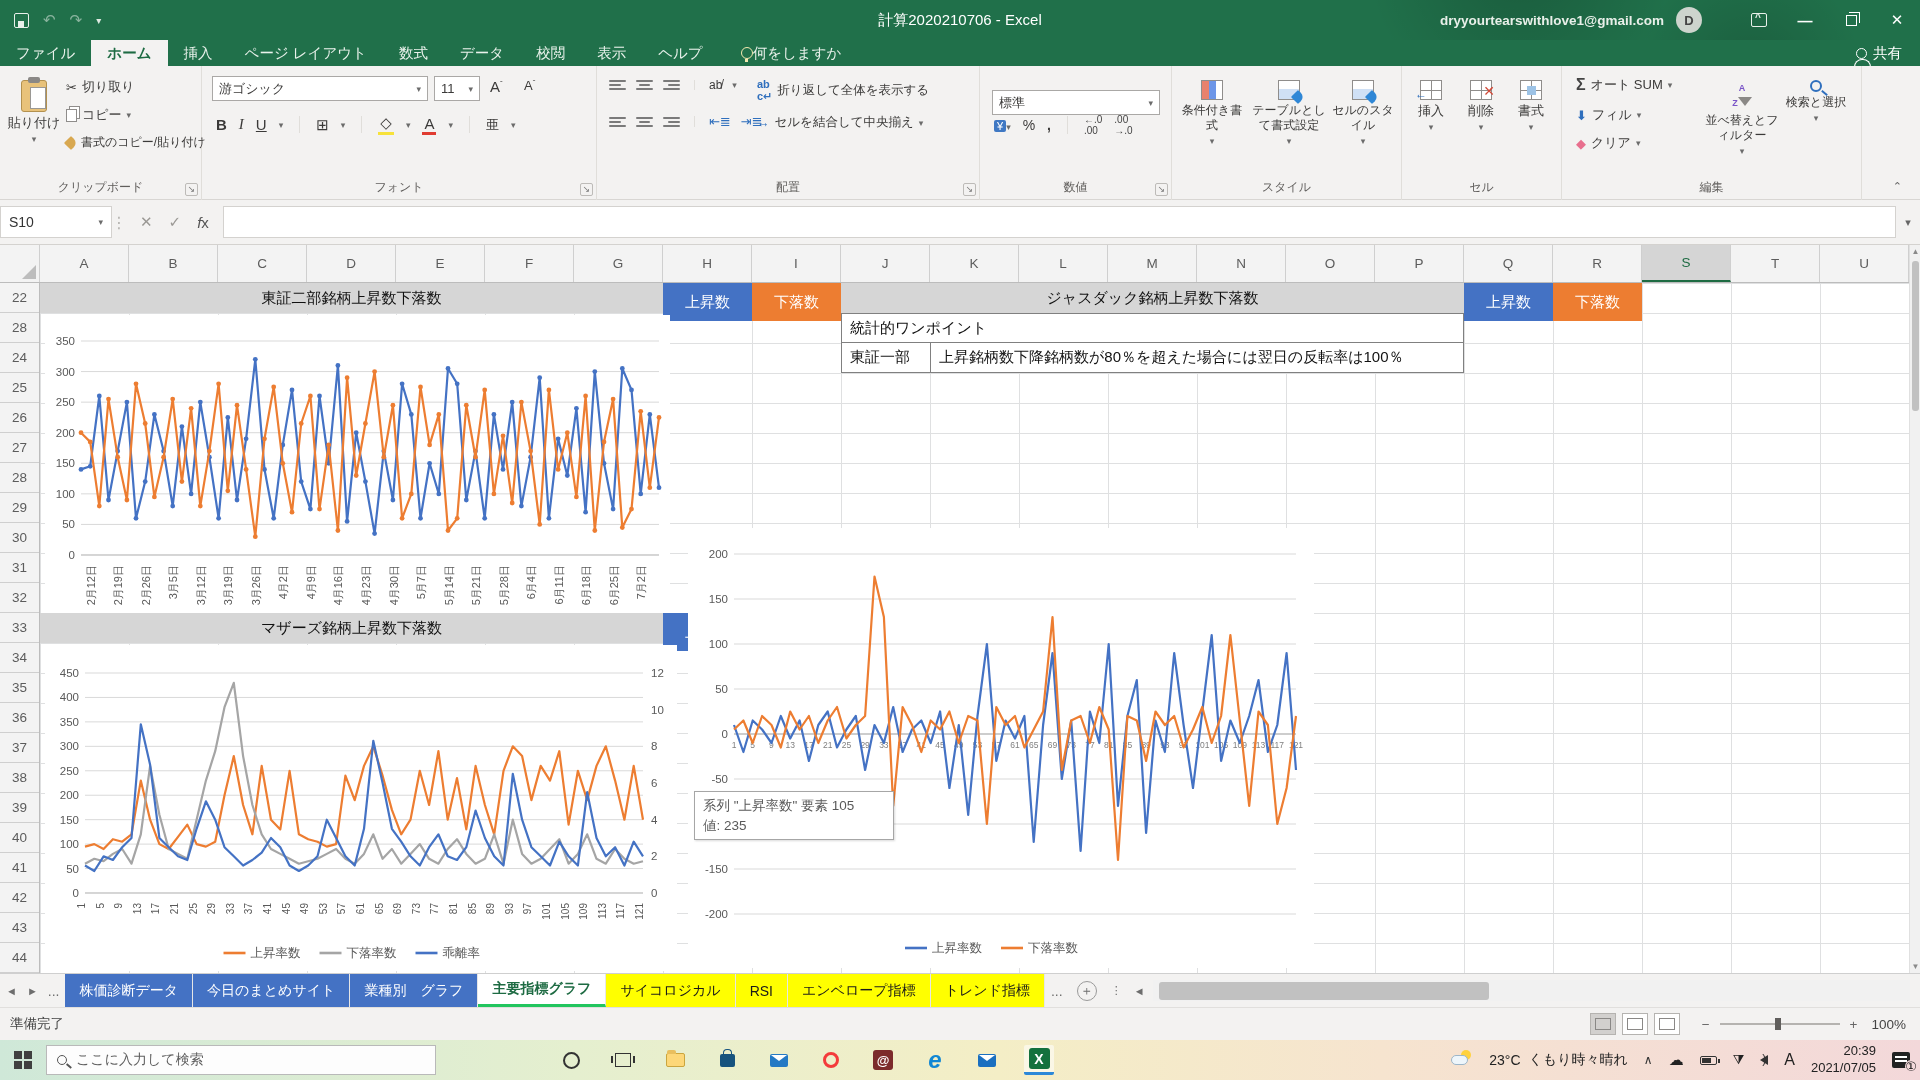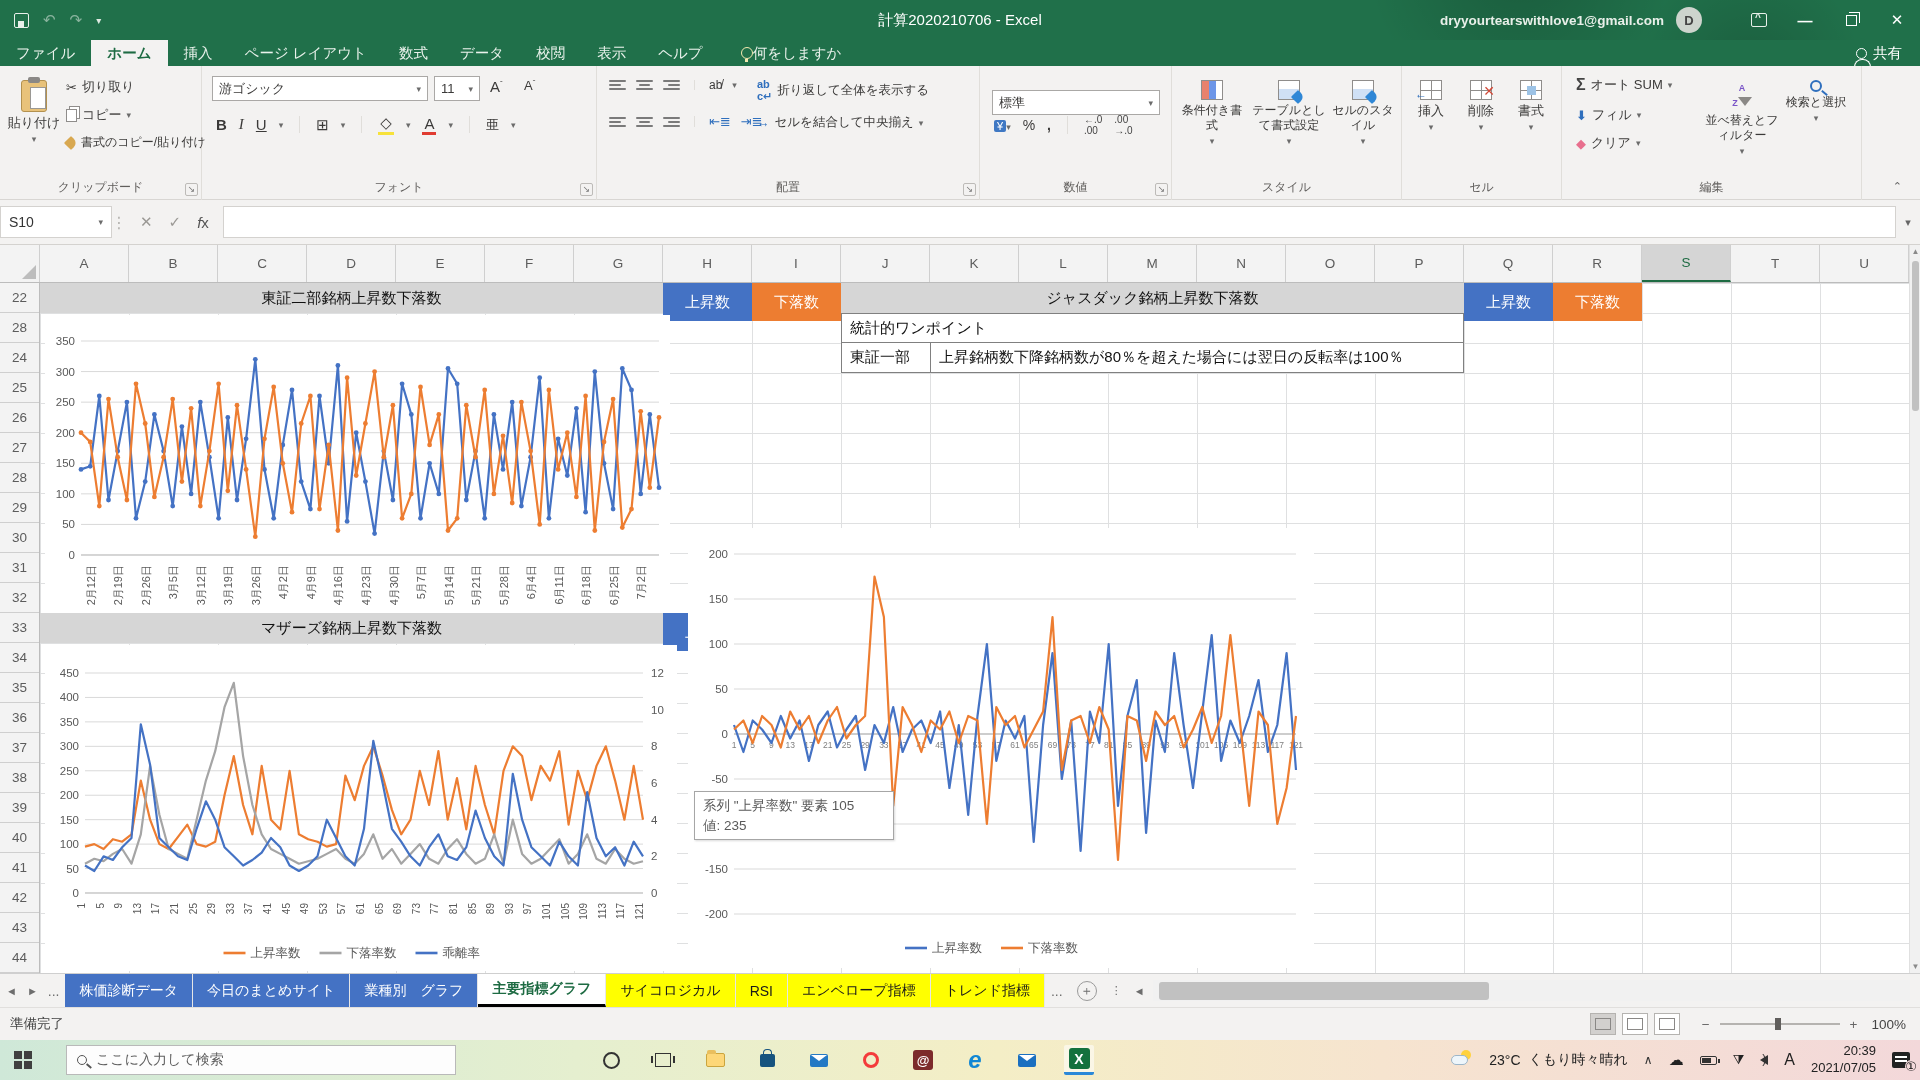--- a/index.html
+++ b/index.html
@@ -96,36 +96,36 @@
 #tooltip{position:absolute;left:694px;top:791px;width:200px;background:#fff;border:1px solid #a6a6a6;box-shadow:1px 1px 2px rgba(0,0,0,.15);padding:4px 8px;font-size:13.5px;color:#595959;line-height:1.45;z-index:40;}
 
 #vscroll{position:absolute;left:1909px;top:245px;width:11px;height:728px;background:#f1f1f1;border-left:1px solid #e0e0e0;}
 #vthumb{position:absolute;left:2px;top:16px;width:7px;height:150px;background:#c1c1c1;border-radius:3px;}
 .varrow{position:absolute;left:0;width:11px;text-align:center;font-size:8px;color:#8a8a8a;}
 
 #tabbar{position:absolute;left:0;top:973px;width:1920px;height:34px;background:#f3f2f1;border-top:1px solid #cfcfcf;display:flex;align-items:stretch;font-size:14px;}
 .tnav{display:flex;align-items:center;color:#6d6d6d;padding:0 6px;font-size:11px;gap:10px;}
 .stab{display:flex;align-items:center;padding:0 14px;border-right:1px solid #e6e6e6;white-space:nowrap;}
 .stab.blue{background:#4472c4;color:#fff;}
-.stab.active{background:#fff;color:#1e6b43;font-weight:bold;border-bottom:3px solid #000000;}
+.stab.active{background:#fff;color:#1e6b43;font-weight:bold;border-bottom:3px solid #22c55e;}
 .stab.yellow{background:#ffff00;color:#1a1a1a;}
 .addsheet{width:20px;height:20px;border:1px solid #9a9a9a;border-radius:50%;color:#6d6d6d;display:flex;align-items:center;justify-content:center;align-self:center;margin:0 8px;font-size:13px;}
 #hscroll{flex:1;margin:6px 10px 6px 2px;background:#f1f1f1;position:relative;}
 #hthumb{position:absolute;left:6px;top:2px;height:18px;width:330px;background:#c1c1c1;border-radius:3px;}
 
 #statusbar{position:absolute;left:0;top:1007px;width:1920px;height:33px;background:#f3f2f1;border-top:1px solid #e1dfdd;display:flex;align-items:center;font-size:13.5px;color:#444;}
 .viewic{width:26px;height:22px;border:1px solid #b5b3b0;margin-left:6px;background:#fff;position:relative;}
 .viewic.on{background:#d2d0ce;}
 .viewic:after{content:"";position:absolute;inset:4px;border:1px solid #8a8886;}
 #zoomslider{display:flex;align-items:center;gap:10px;margin:0 14px 0 22px;color:#666;}
 .ztrack{width:120px;height:2px;background:#b5b3b0;position:relative;}
 .zthumb{position:absolute;left:55px;top:-5px;width:6px;height:12px;background:#605e5c;}
 
 #taskbar{position:absolute;left:0;top:1040px;width:1920px;height:40px;
- background:linear-gradient(90deg,#cfe8d8 0%,#e5efcf 30%,#f4eec6 52%,#f6e4cf 72%,#f3d8da 100%);display:flex;align-items:center;font-size:14px;color:#222;gap:20px;}
+ background:linear-gradient(90deg,#cfe8d8 0%,#e5efcf 30%,#f4eec6 52%,#f6e4cf 72%,#f3d8da 100%);display:flex;align-items:center;font-size:14px;color:#222;}
 .winlogo{width:18px;height:18px;margin:0 14px;display:grid;grid-template-columns:8px 8px;grid-template-rows:8px 8px;gap:2px;}
 .winlogo i{background:#3f3f3f;}
 #tsearch{width:390px;height:30px;background:#fdfdfd;border:1px solid #b9b9b9;display:flex;align-items:center;gap:9px;padding:0 10px;color:#5f5f5f;}
 .smag{width:10px;height:10px;border:1.8px solid #555;border-radius:50%;position:relative;flex:none;}
 .smag:after{content:"";position:absolute;left:8px;top:9px;width:6px;height:1.8px;background:#555;transform:rotate(40deg);}
 .tbicons{display:flex;align-items:center;gap:22px;margin-left:120px;}
 .tbic{width:30px;height:30px;display:flex;align-items:center;justify-content:center;position:relative;}
 .cortana{width:17px;height:17px;border:2.2px solid #333;border-radius:50%;}
 .taskview{width:16px;height:14px;border:1.8px solid #333;position:relative;}
 .taskview:before{content:"";position:absolute;left:-5px;top:2px;width:2px;height:7px;background:#333;}

